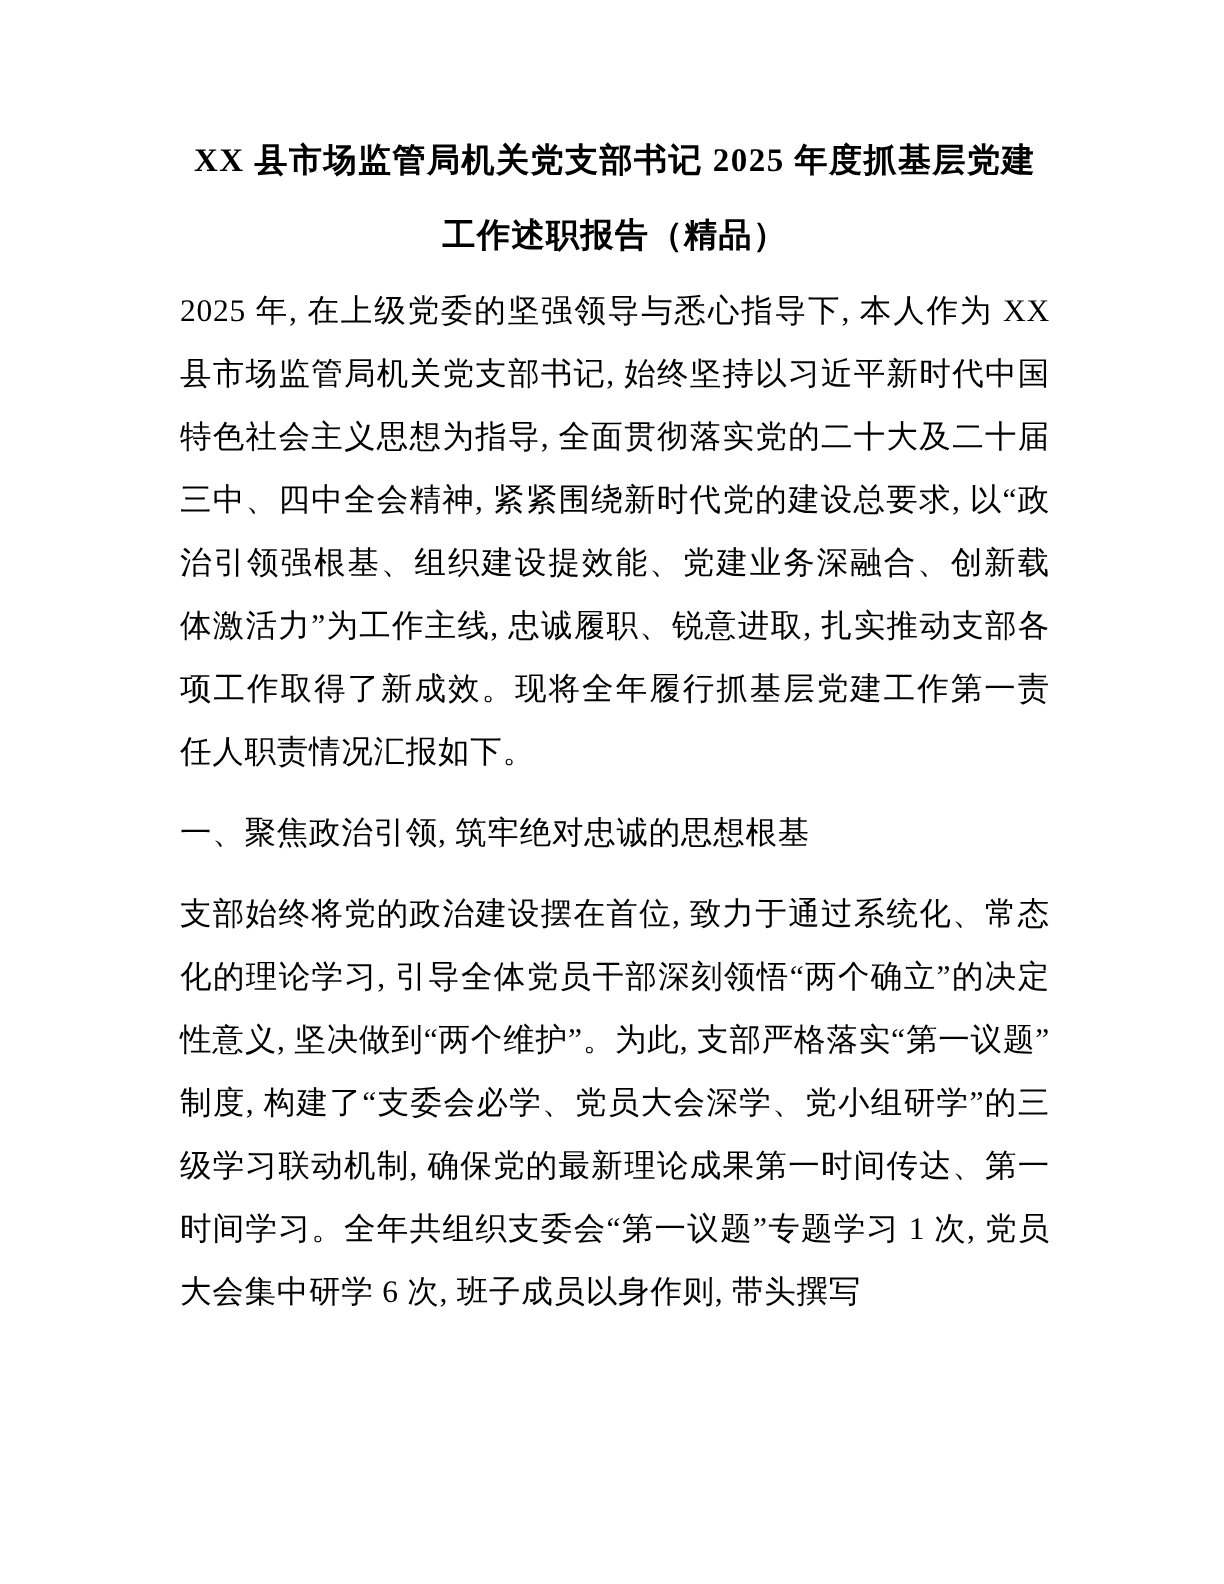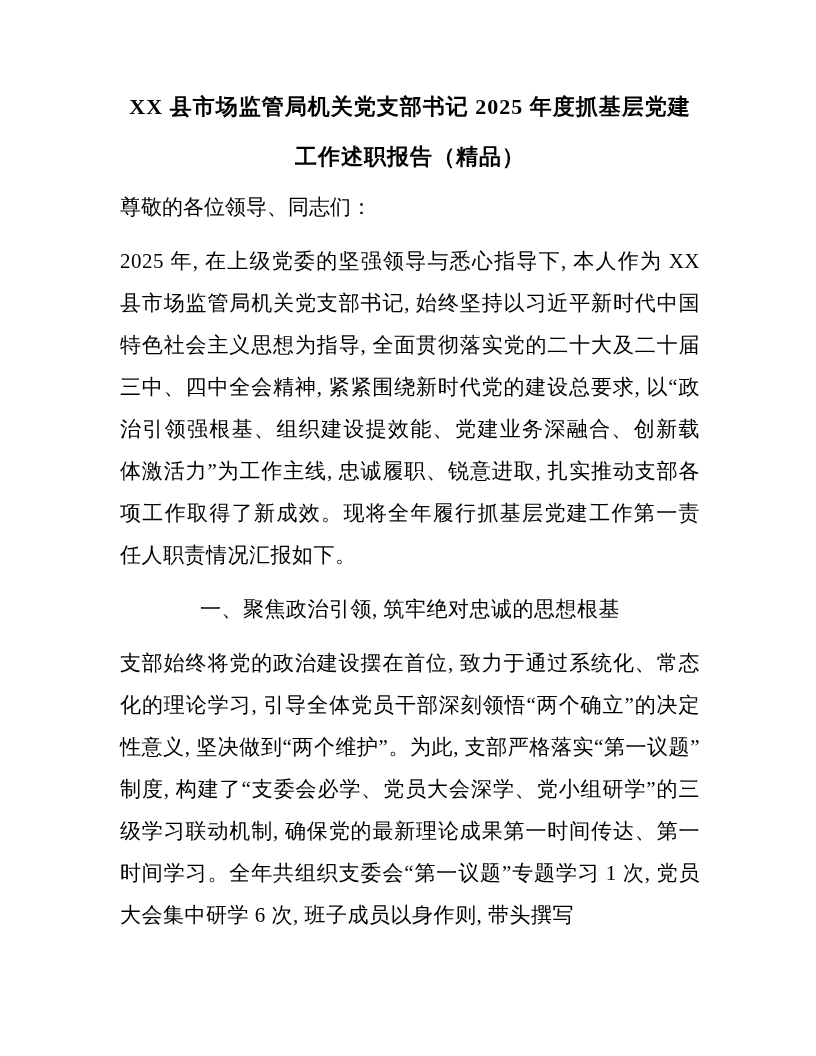--- a/index.html
+++ b/index.html
@@ -39,30 +39,29 @@
     margin: 0 0 12px 0;
     text-align: justify;
     text-justify: inter-ideograph;
     letter-spacing: 0.5px;
   }
   .section-heading {
     font-size: 21px;
     line-height: 42px;
     font-weight: 400;
     margin: 0 0 12px 0;
-    text-align: center;
+    text-align: left;
     letter-spacing: 0.5px;
   }
 </style>
 </head>
 <body>
 
 <div class="page">
   <h1 class="doc-title">XX 县市场监管局机关党支部书记 2025 年度抓基层党建工作述职报告（精品）</h1>
 
-  <p class="salutation">尊敬的各位领导、同志们：</p>
 
   <p class="body-para">2025 年, 在上级党委的坚强领导与悉心指导下, 本人作为 XX 县市场监管局机关党支部书记, 始终坚持以习近平新时代中国特色社会主义思想为指导, 全面贯彻落实党的二十大及二十届三中、四中全会精神, 紧紧围绕新时代党的建设总要求, 以“政治引领强根基、组织建设提效能、党建业务深融合、创新载体激活力”为工作主线, 忠诚履职、锐意进取, 扎实推动支部各项工作取得了新成效。现将全年履行抓基层党建工作第一责任人职责情况汇报如下。</p>
 
   <h2 class="section-heading">一、聚焦政治引领, 筑牢绝对忠诚的思想根基</h2>
 
   <p class="body-para">支部始终将党的政治建设摆在首位, 致力于通过系统化、常态化的理论学习, 引导全体党员干部深刻领悟“两个确立”的决定性意义, 坚决做到“两个维护”。为此, 支部严格落实“第一议题”制度, 构建了“支委会必学、党员大会深学、党小组研学”的三级学习联动机制, 确保党的最新理论成果第一时间传达、第一时间学习。全年共组织支委会“第一议题”专题学习 1 次, 党员大会集中研学 6 次, 班子成员以身作则, 带头撰写</p>
 </div>
 
 </body></html>

